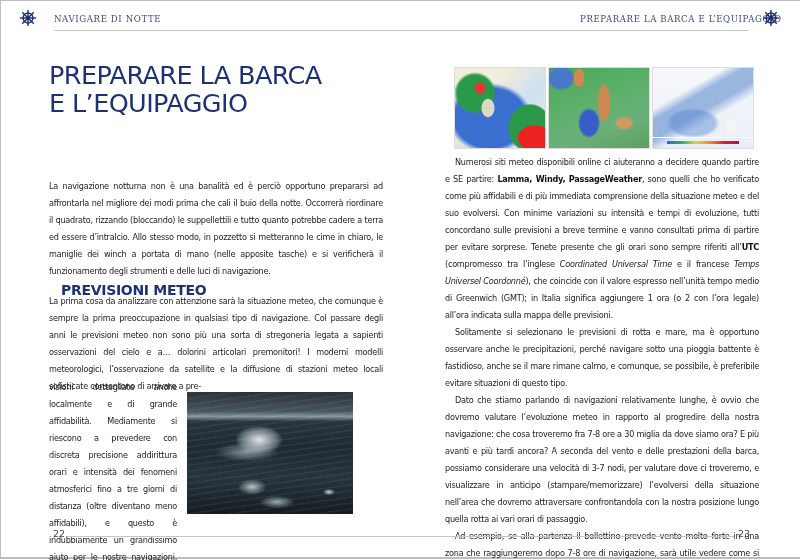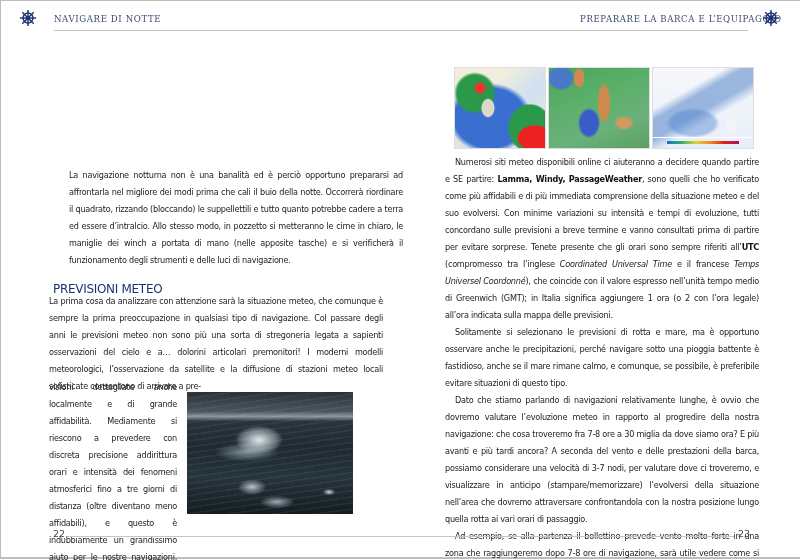--- a/index.html
+++ b/index.html
@@ -10,22 +10,22 @@
   .page.right { left:399px; width:399px; }
 
   .wheel { position:absolute; width:18px; height:18px; }
   .running { position:absolute; top:13px; font-family:"DejaVu Serif", serif; font-size:8.6px; letter-spacing:0.6px; color:#3d4a78; white-space:nowrap; }
   .hrule { position:absolute; height:1px; background:#c4c4c4; }
 
   .title { position:absolute; left:48px; top:60px; font-family:"DejaVu Sans", sans-serif; font-weight:normal; font-size:25.5px; line-height:28px; color:#1e3273; letter-spacing:-0.6px; margin:0; }
 
   .body { font-family:"DejaVu Sans", sans-serif; font-size:8.15px; line-height:17px; color:#222; text-align:justify; letter-spacing:-0.25px; }
   .body p { margin:0; }
-  .intro { position:absolute; left:48px; top:166px; width:334px;margin-left:20px; }
-  .section-h { position:absolute; left:52px; top:281px; font-size:12px; font-weight:normal; color:#1e3273; letter-spacing:-0.3px; }
+  .intro { position:absolute; left:48px; top:177px; width:334px; }
+  .section-h { position:absolute; left:60px; top:281px; font-size:14px; font-weight:bold; color:#1e3273; letter-spacing:-0.3px; }
   .sec-text { position:absolute; left:48px; top:292px; width:334px; }
   .narrow { position:absolute; left:48px; top:378px; width:128px; }
 
   .sea-photo { position:absolute; left:186px; top:391px; width:166px; height:122px; overflow:hidden;
     background:
       radial-gradient(ellipse 30px 18px at 72px 48px, rgba(235,242,245,0.95), rgba(190,205,215,0.4) 60%, transparent 80%),
       radial-gradient(ellipse 40px 12px at 60px 60px, rgba(200,215,225,0.6), transparent 80%),
       radial-gradient(ellipse 18px 10px at 65px 95px, rgba(220,230,235,0.8), transparent 80%),
       radial-gradient(ellipse 22px 8px at 90px 110px, rgba(210,222,230,0.7), transparent 80%),
       radial-gradient(ellipse 8px 4px at 142px 100px, rgba(230,236,240,0.9), transparent 80%),
@@ -78,20 +78,24 @@
         <circle cx="10" cy="10" r="1.6" fill="#1e3273"></circle>
         <line x1="10" y1="1" x2="10" y2="19"></line>
           <line x1="1" y1="10" x2="19" y2="10"></line>
         <line x1="3.6" y1="3.6" x2="16.4" y2="16.4"></line>
           <line x1="16.4" y1="3.6" x2="3.6" y2="16.4"></line>
       </g>
     </svg>
     <div class="running" style="left:53px;">NAVIGARE DI NOTTE</div>
     <div class="hrule" style="left:53px;top:29px;width:346px;"></div>
 
+    <h1 class="title">
+      <span>PREPARARE LA BARCA</span><br>
+      <span>E L’EQUIPAGGIO</span>
+    </h1>
 
     <div class="body intro">
       <p>La navigazione notturna non è una banalità ed è perciò opportuno prepararsi ad affrontarla nel migliore dei modi prima che cali il buio della notte. Occorrerà riordinare il quadrato, rizzando (bloccando) le suppellettili e tutto quanto potrebbe cadere a terra ed essere d’intralcio. Allo stesso modo, in pozzetto si metteranno le cime in chiaro, le maniglie dei winch a portata di mano (nelle apposite tasche) e si verificherà il funzionamento degli strumenti e delle luci di navigazione.</p>
     </div>
 
     <div class="section-h">PREVISIONI METEO</div>
 
     <div class="body sec-text">
       <p>La prima cosa da analizzare con attenzione sarà la situazione meteo, che comunque è sempre la prima preoccupazione in qualsiasi tipo di navigazione. Col passare degli anni le previsioni meteo non sono più una sorta di stregoneria legata a sapienti osservazioni del cielo e a… dolorini articolari premonitori! I moderni modelli meteorologici, l’osservazione da satellite e la diffusione di stazioni meteo locali sofisticate consentono di arrivare a pre-</p>
     </div>

